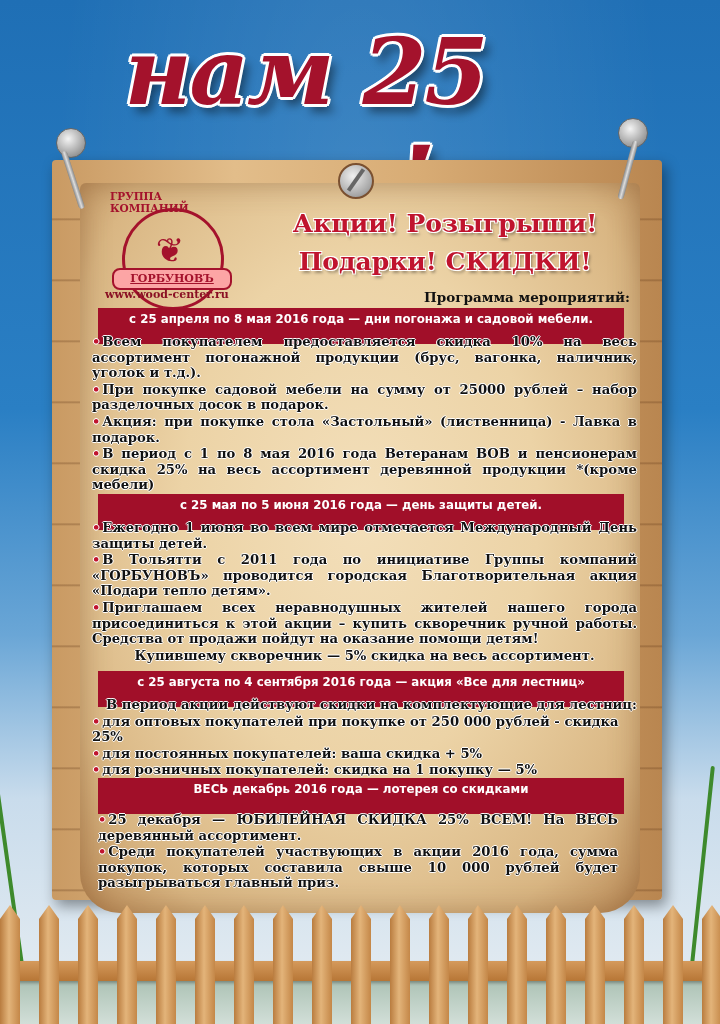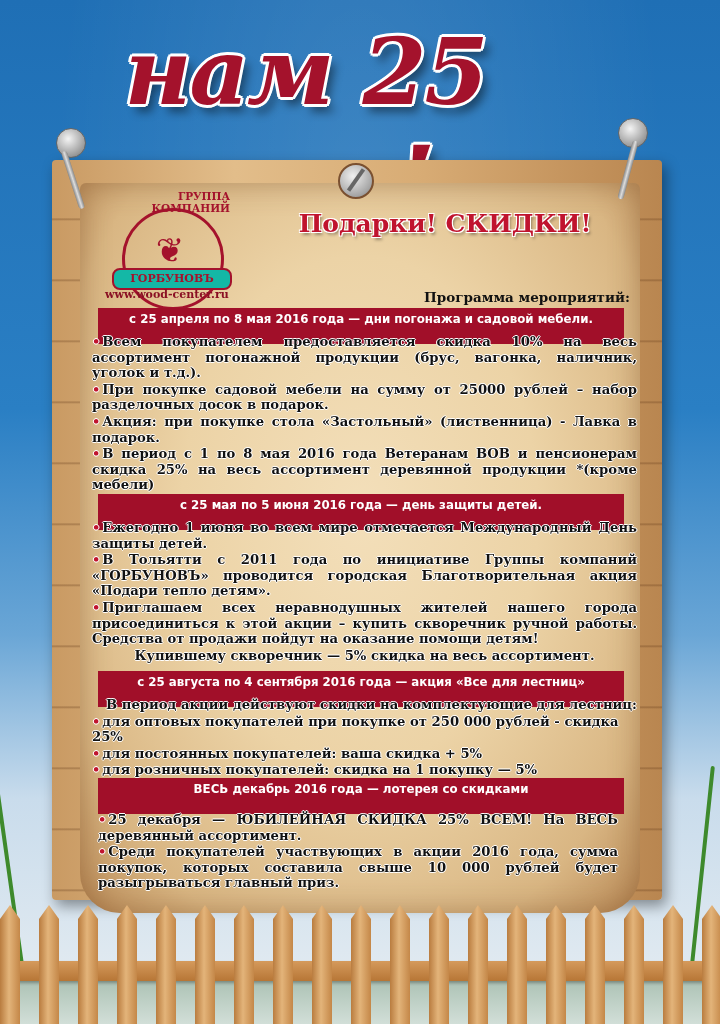--- a/index.html
+++ b/index.html
@@ -23,24 +23,24 @@
   .nail{position:absolute;width:28px;height:28px;border-radius:50%;
     background:radial-gradient(circle at 40% 35%,#f4f4f4,#9a9a9a 70%,#6d6d6d);
     border:1px solid #666;}
   .screw{position:absolute;left:338px;top:163px;width:32px;height:32px;border-radius:50%;
     background:radial-gradient(circle at 40% 35%,#f0f0f0,#a5a5a5 70%,#777);border:2px solid #7a5030;}
   .screw::after{content:"";position:absolute;left:3px;top:13px;width:26px;height:4px;background:#666;transform:rotate(-55deg);}
   .hook{position:absolute;width:6px;height:60px;background:linear-gradient(90deg,#888,#ddd,#888);border-radius:3px;}
 
   .logo{position:absolute;left:110px;top:190px;width:120px;height:100px;}
   .logo-ring{position:absolute;left:12px;top:18px;width:96px;height:96px;border-radius:50%;border:3px solid #a4122c;}
-  .logo-arc{position:absolute;left:0;top:0;width:120px;font-family:"DejaVu Serif",serif;font-size:10.5px;color:#a4122c;font-weight:bold;text-align:right;}
+  .logo-arc{position:absolute;left:0;top:0;width:120px;font-family:"DejaVu Serif",serif;font-size:10.5px;color:#a4122c;font-weight:bold;text-align:left;}
   .logo-tree{position:absolute;left:36px;top:40px;width:48px;height:40px;color:#a4122c;font-size:34px;text-align:center;line-height:40px;}
-  .logo-banner{position:absolute;left:2px;top:78px;width:116px;height:18px;background:#14b8a6;border:2px solid #a4122c;border-radius:8px;
-    font-family:"DejaVu Serif",serif;font-size:11px;font-weight:bold;color:#a4122c;text-align:center;line-height:18px;}
+  .logo-banner{position:absolute;left:2px;top:78px;width:116px;height:18px;background:#fca5a5;border:2px solid #a4122c;border-radius:8px;
+    font-family:"DejaVu Serif",serif;font-size:11px;font-weight:bold;color:#a4122c;text-align:center;line-height:18px;text-decoration:underline;}
   .logo-url{position:absolute;left:105px;top:288px;width:150px;font-family:"DejaVu Serif",serif;font-size:11px;font-weight:bold;color:#8a1024;}
 
   .headline{position:absolute;left:245px;top:205px;width:400px;text-align:center;
     font-family:"DejaVu Serif",serif;font-weight:bold;font-size:25px;color:#c0142e;line-height:38px;
     text-shadow:1px 1px 0 #fff,-1px -1px 0 #fff,1px -1px 0 #fff,-1px 1px 0 #fff,2px 3px 3px rgba(0,0,0,0.35);}
   .program{position:absolute;left:380px;top:289px;width:250px;text-align:right;font-family:"DejaVu Serif",serif;font-weight:bold;font-size:13.5px;color:#111;}
 
   .band{position:absolute;left:98px;width:526px;height:36px;background:#a10f29;color:#fff;
     font-family:"DejaVu Sans",sans-serif;font-weight:bold;font-size:11.8px;text-align:center;line-height:22px;white-space:nowrap;overflow:hidden;}
   .section{position:absolute;left:92px;width:545px;font-family:"DejaVu Serif",serif;font-weight:bold;
@@ -77,20 +77,21 @@
 
 <div class="logo">
   <div class="logo-ring"></div>
   <div class="logo-arc">ГРУППА КОМПАНИЙ</div>
   <div class="logo-tree">❦</div>
   <div class="logo-banner">ГОРБУНОВЪ</div>
 </div>
 <div class="logo-url">www.wood-center.ru</div>
 
 <div class="headline">
+  <div>Акции! Розыгрыши!</div>
   <div>Подарки! СКИДКИ!</div>
 </div>
 <div class="program">Программа мероприятий:</div>
 
 <div class="band" style="top:308px;">с 25 апреля по 8 мая 2016 года — дни погонажа и садовой мебели.</div>
 <div class="section" style="top:334px;">
   <div class="item"><span class="bullet">•</span><span>Всем покупателем предоставляется скидка 10% на весь ассортимент погонажной продукции (брус, вагонка, наличник, уголок и т.д.).</span></div>
   <div class="item"><span class="bullet">•</span><span>При покупке садовой мебели на сумму от 25000 рублей – набор разделочных досок в подарок.</span></div>
   <div class="item"><span class="bullet">•</span><span>Акция: при покупке стола «Застольный» (лиственница) - Лавка в подарок.</span></div>
   <div class="item"><span class="bullet">•</span><span>В период с 1 по 8 мая 2016 года Ветеранам ВОВ и пенсионерам скидка 25% на весь ассортимент деревянной продукции *(кроме мебели)</span></div>

